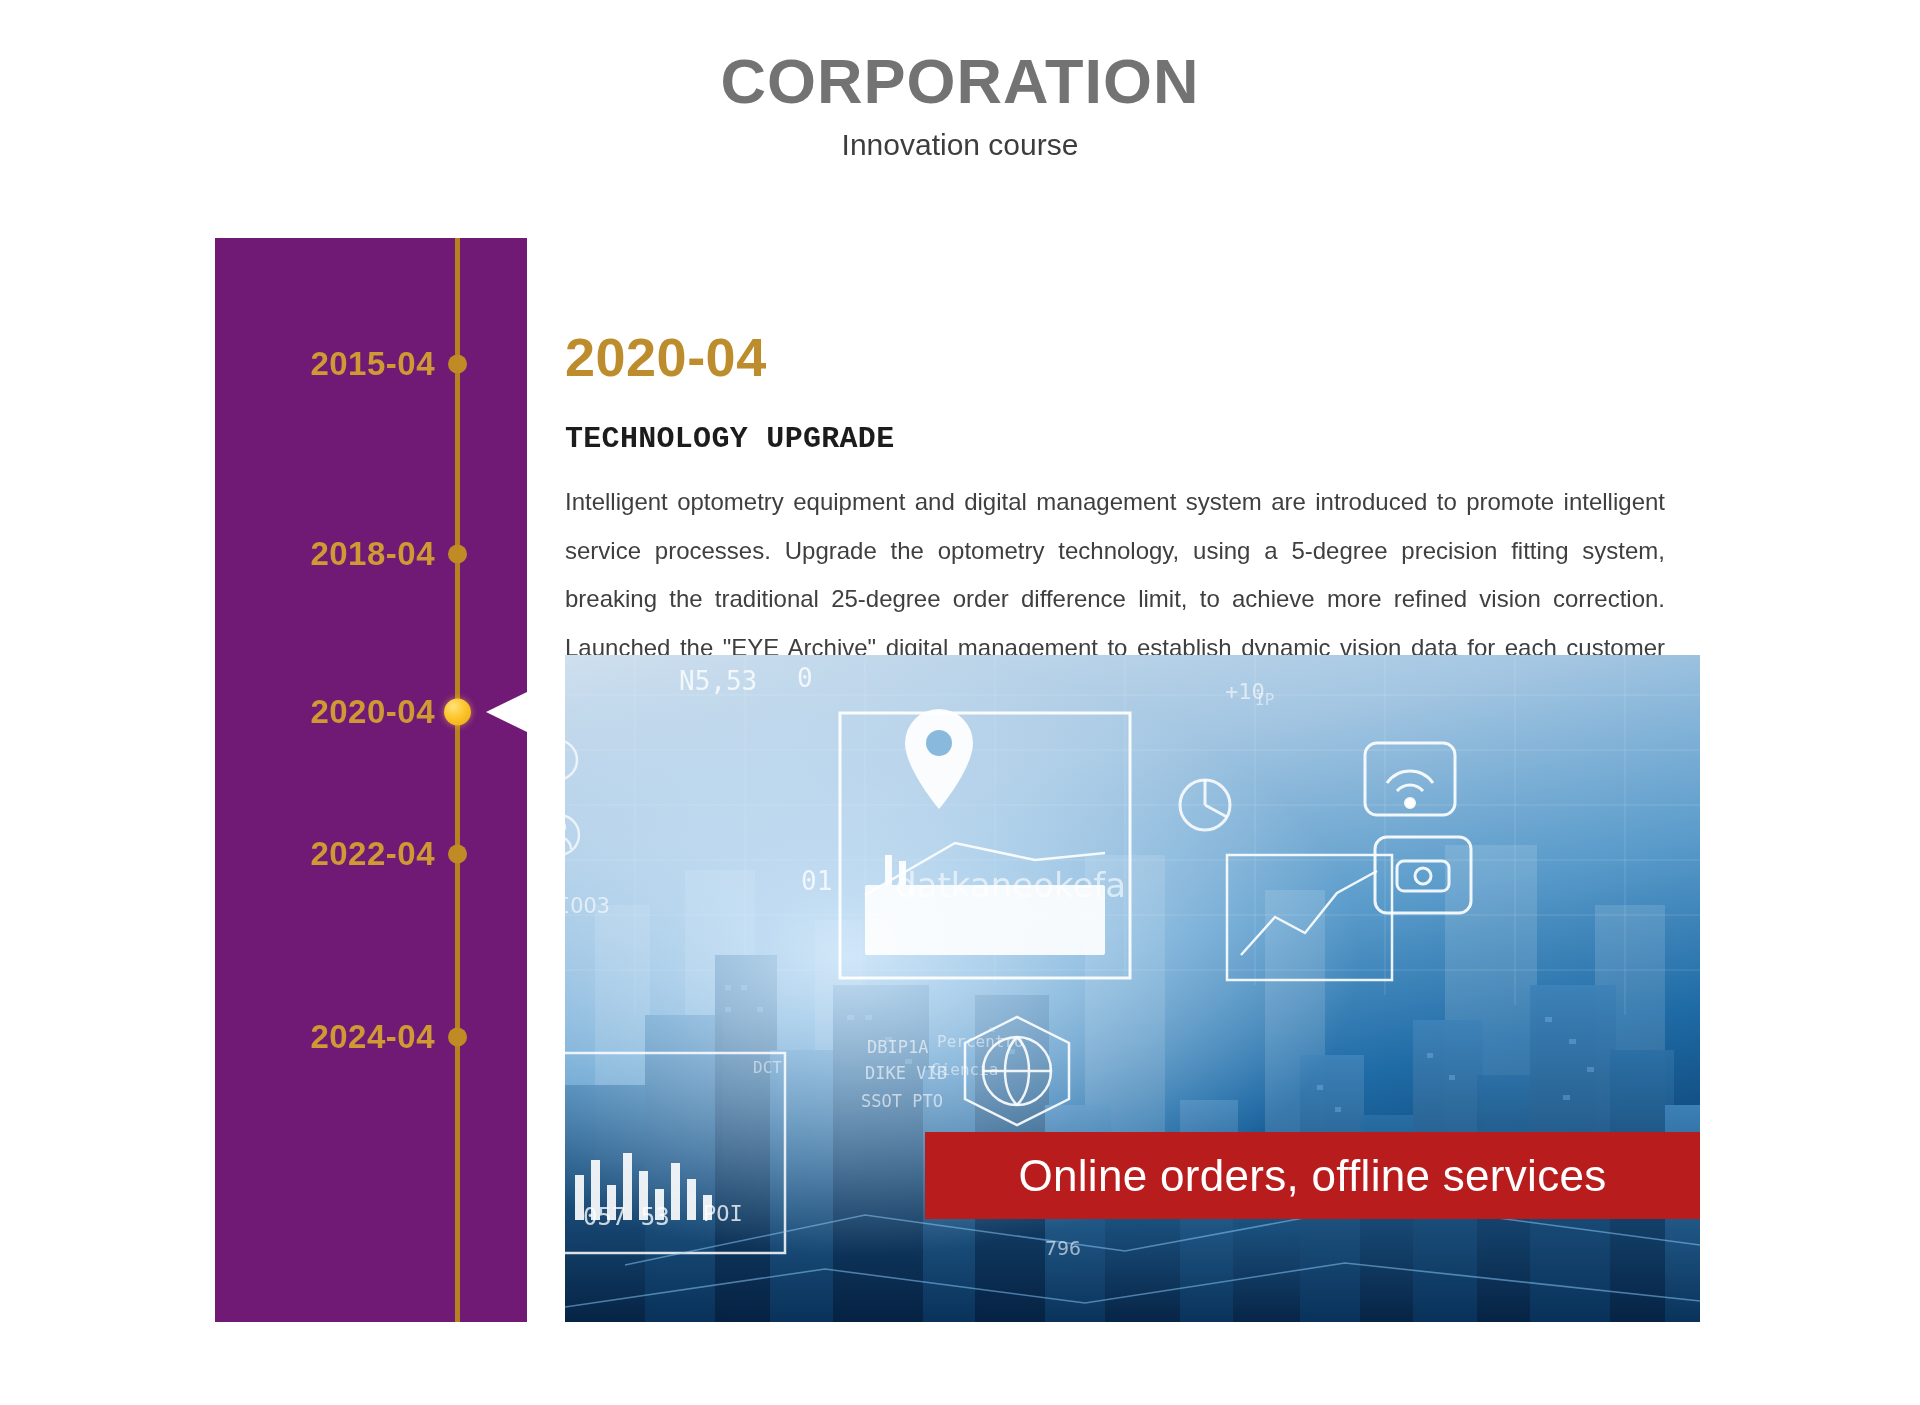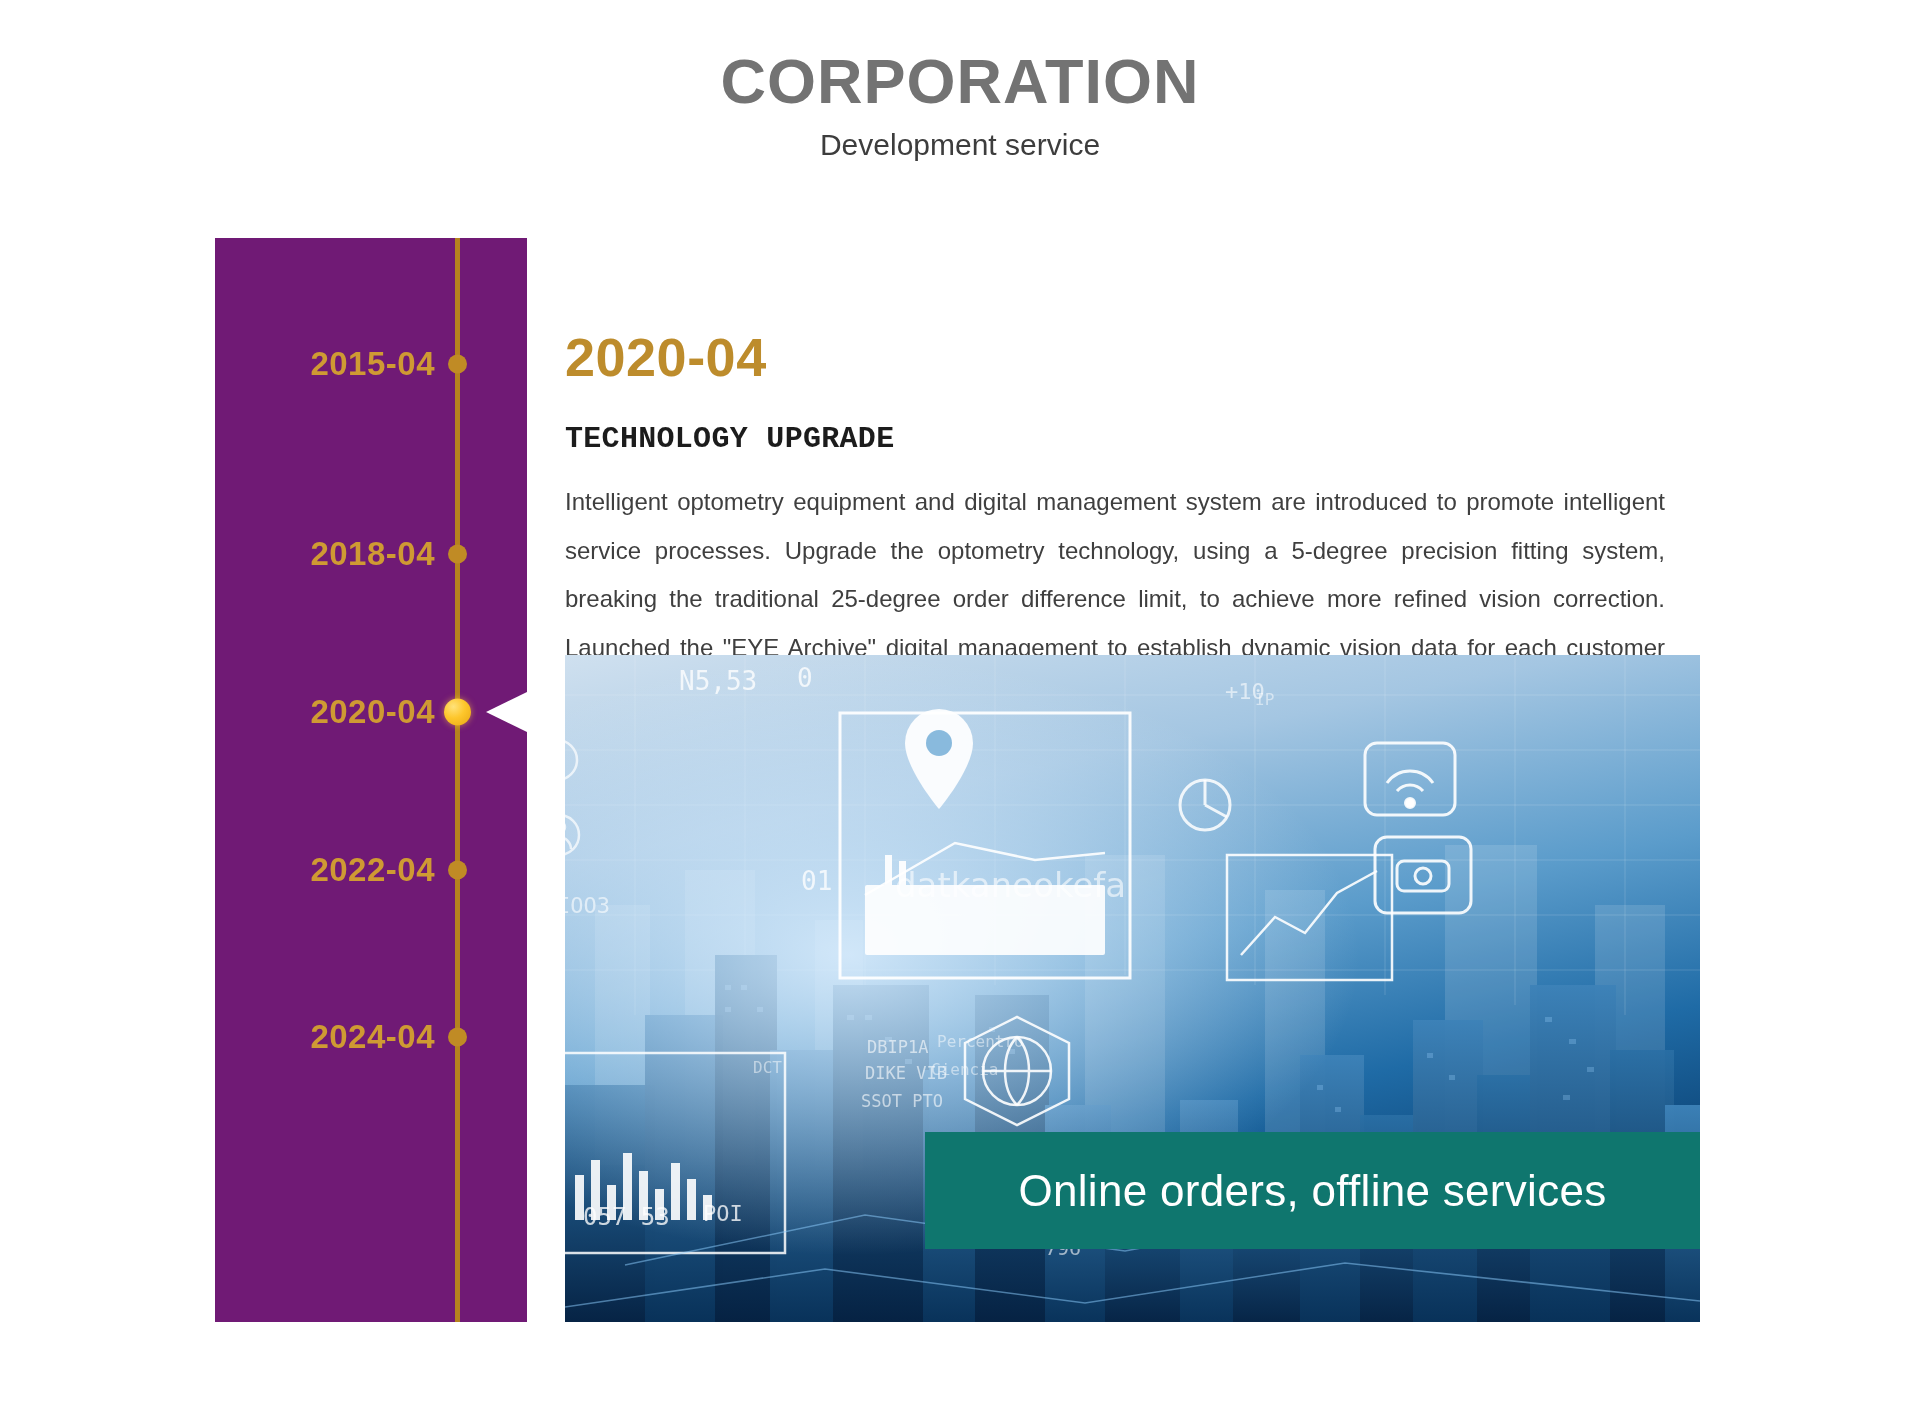--- a/index.html
+++ b/index.html
@@ -166,60 +166,60 @@
     inset: 0;
     width: 100%;
     height: 100%;
     display: block;
   }
   #photo-banner {
     position: absolute;
     left: 360px;     
     top: 477px;      
     width: 775px;
-    height: 117px;
-    background: #0f766e;
+    height: 87px;
+    background: #b91c1c;
     display: flex;
     align-items: center;
     justify-content: center;
   }
   #photo-banner-text {
     font-size: 44px;
     color: #ffffff;
     font-weight: 400;
     letter-spacing: 0.3px;
     white-space: nowrap;
     font-family: "Liberation Sans", sans-serif;
   }
 </style>
 </head>
 <body>
 
 <div id="header">
   <h1 id="main-title">CORPORATION</h1>
-  <div id="subtitle">Development service</div>
+  <div id="subtitle">Innovation course</div>
 </div>
 
 <div id="timeline-panel">
   <div id="timeline-rail"></div>
   <div id="timeline-items">
       <div class="tl-item" style="top: 106px;">
         <span class="tl-label">2015-04</span>
         <span class="tl-dot"></span>
       </div>
       <div class="tl-item" style="top: 296px;">
         <span class="tl-label">2018-04</span>
         <span class="tl-dot"></span>
       </div>
       <div class="tl-item active" style="top: 454px;">
         <span class="tl-label">2020-04</span>
         <span class="tl-dot"></span>
         <span id="timeline-arrow"></span>
       </div>
-      <div class="tl-item" style="top: 612px;">
+      <div class="tl-item" style="top: 596px;">
         <span class="tl-label">2022-04</span>
         <span class="tl-dot"></span>
       </div>
       <div class="tl-item" style="top: 779px;">
         <span class="tl-label">2024-04</span>
         <span class="tl-dot"></span>
       </div>
     </div>
 </div>
 

